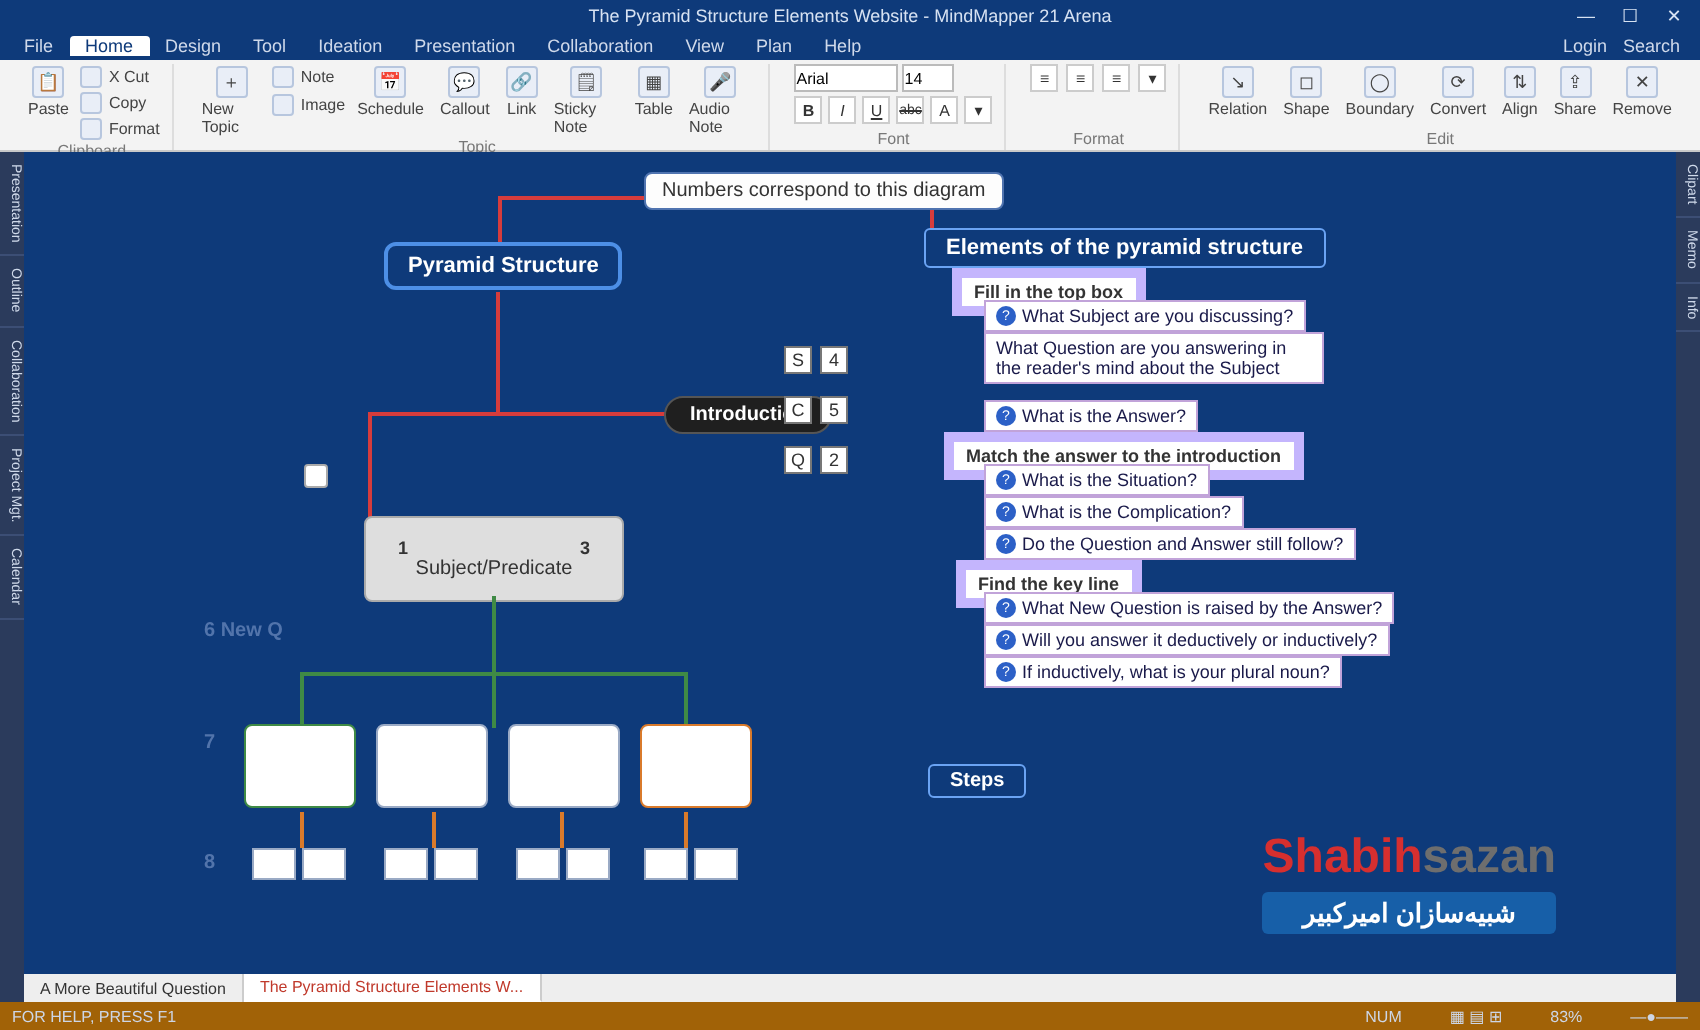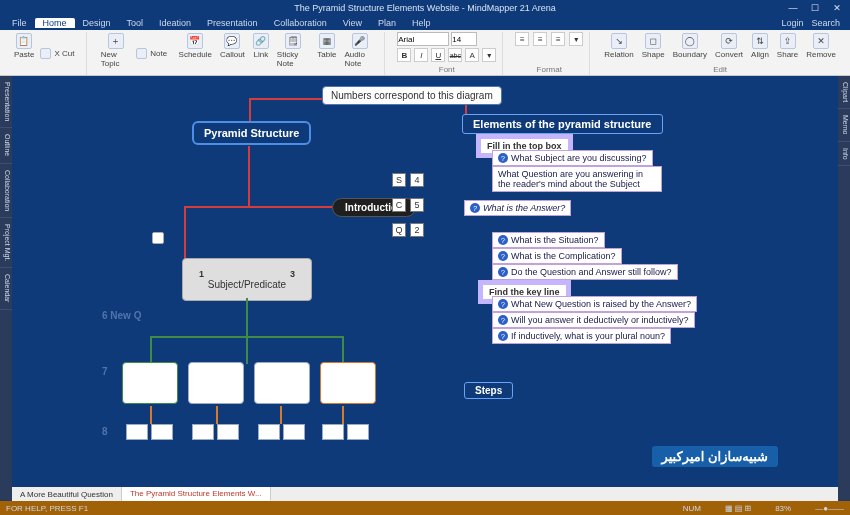--- a/index.html
+++ b/index.html
@@ -11,21 +11,21 @@
 .menubar { height:14px; background:#0e3a7a; color:#cfd9ea; display:flex; padding:0 4px; font-size:9px; align-items:center; }
 .menubar .m { padding:0 8px; cursor:pointer; }
 .menubar .m.hl { background:#fff; color:#0e3a7a; border-radius:2px 2px 0 0; }
 .menubar .right { margin-left:auto; display:flex; gap:8px; padding-right:6px; }
 .ribbon { height:46px; background:#f3f3f3; border-bottom:1px solid #c9c9c9; display:flex; padding:2px 6px 0 6px; gap:6px; }
 .rg { display:flex; flex-direction:column; align-items:center; border-right:1px solid #ddd; padding:0 6px; }
 .rg .btns { display:flex; gap:4px; align-items:flex-start; }
 .rg .lbl { font-size:8px; color:#777; margin-top:auto; padding-bottom:1px; }
 .rbtn { display:flex; flex-direction:column; align-items:center; gap:1px; font-size:8px; color:#444; cursor:pointer; padding:1px 2px; }
 .rbtn .ic { width:16px; height:16px; background:#e9eef7; border:1px solid #b7c6de; border-radius:2px; display:flex; align-items:center; justify-content:center; font-size:9px; }
-.mini { font-size:8px; color:#444; display:flex; gap:3px; align-items:center; padding:1px 0; cursor:pointer;margin-top:15px; }
+.mini { font-size:8px; color:#444; display:flex; gap:3px; align-items:center; padding:1px 0; cursor:pointer; }
 .mini .ic { width:11px; height:11px; background:#e9eef7; border:1px solid #b7c6de; border-radius:2px; }
 .font-sel{ width:52px; height:14px; font-size:8px; border:1px solid #bbb; }
 .sz-sel{ width:26px; height:14px; font-size:8px; border:1px solid #bbb; }
 .frow{display:flex; gap:3px; margin-top:2px;}
 .fbtn{ width:14px; height:14px; border:1px solid #ccc; background:#fff; font-size:8px; display:flex; align-items:center; justify-content:center; cursor:pointer;}
 .sidebar { position:absolute; top:76px; bottom:14px; width:12px; background:#2b3b5c; color:#cfd9ea; font-size:7px; writing-mode:vertical-rl; text-orientation:mixed; display:flex; }
 .sidebar.left{ left:0; }
 .sidebar.right{ right:0; }
 .sidebar .tab{ padding:6px 1px; border-bottom:1px solid #3c4e75; cursor:pointer; }
 .canvas { position:absolute; left:12px; right:12px; top:76px; bottom:28px; background:#0e3a7a; overflow:hidden; }
@@ -304,25 +304,26 @@
   <div class="elhead" style="left:450px;top:38px;">Elements  of  the  pyramid  structure</div>
 
   <div class="sect" style="left:464px;top:58px;">Fill in the top box</div>
   <div class="item" style="left:480px;top:74px;">
       <span class="q">?</span>
       <span>What Subject are you discussing?</span>
     </div>
   <div class="item" style="left:480px;top:90px;width:170px;">
       <span>What Question are you answering in the reader's mind about the Subject</span>
     </div>
-  <div class="item" style="left:452px;top:124px;font-style:italic;">
+  <div class="item" style="left:480px;top:124px;">
       <span class="q">?</span>
       <span>What is the Answer?</span>
     </div>
 
+  <div class="sect" style="left:460px;top:140px;">Match the answer to the introduction</div>
   <div class="item" style="left:480px;top:156px;">
       <span class="q">?</span>
       <span>What is the Situation?</span>
     </div>
   <div class="item" style="left:480px;top:172px;">
       <span class="q">?</span>
       <span>What is the Complication?</span>
     </div>
   <div class="item" style="left:480px;top:188px;">
       <span class="q">?</span>
@@ -339,20 +340,21 @@
       <span>Will you answer it deductively or inductively?</span>
     </div>
   <div class="item" style="left:480px;top:252px;">
       <span class="q">?</span>
       <span>If inductively, what is your plural noun?</span>
     </div>
 
   <div class="steps" style="left:452px;top:278px;">Steps</div>
 
   <div class="logo">
+    <div class="big"><span class="r">Shabih</span><span class="g">sazan</span></div>
     <div class="bar">شبیه‌سازان امیرکبیر</div>
   </div>
 </div>
 
 <div class="footer-tabs">
   <div class="ftab">A More Beautiful Question</div>
   <div class="ftab active">The Pyramid Structure Elements W...</div>
 </div>
 
 <div class="status">

